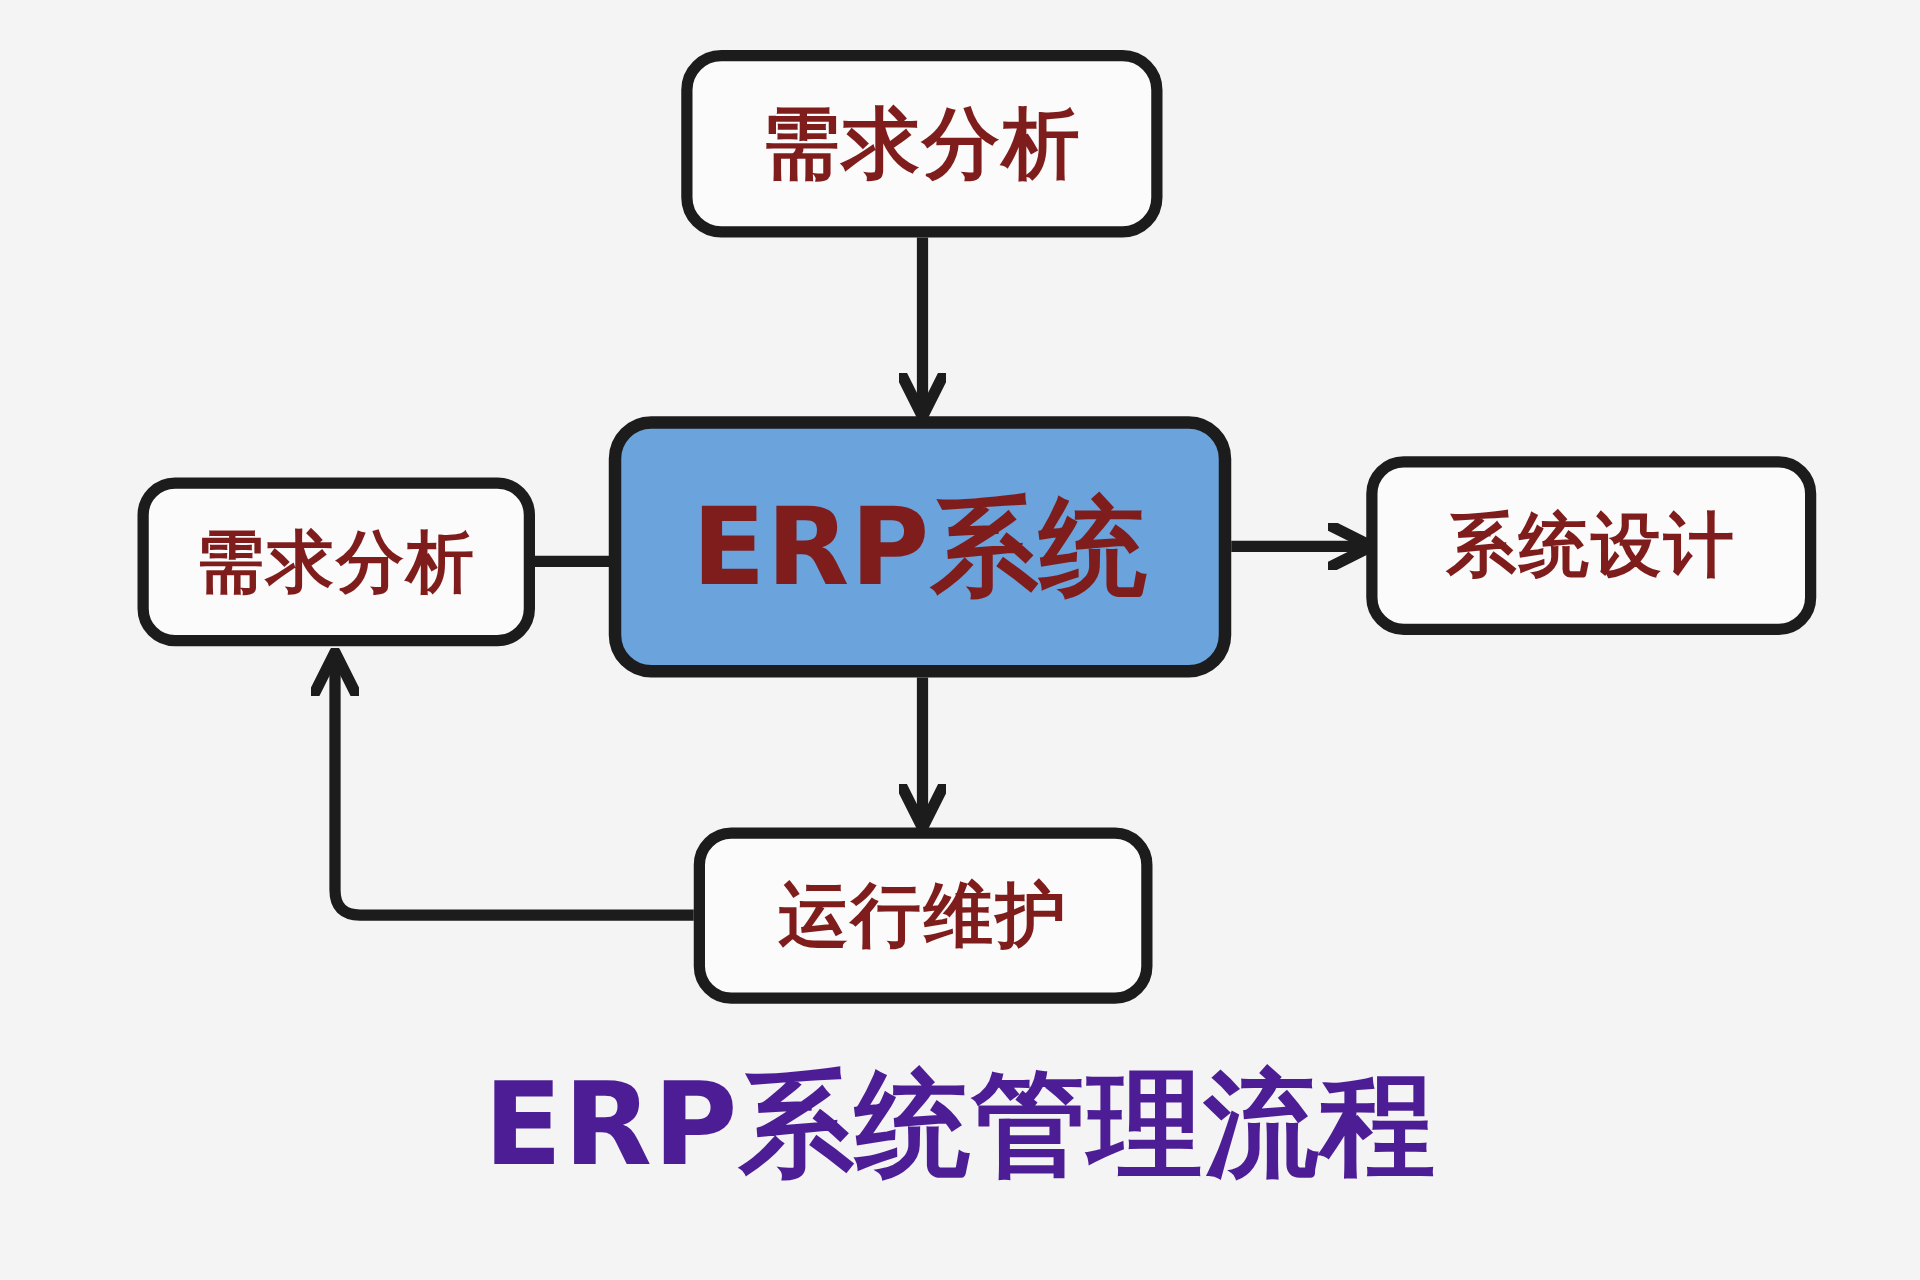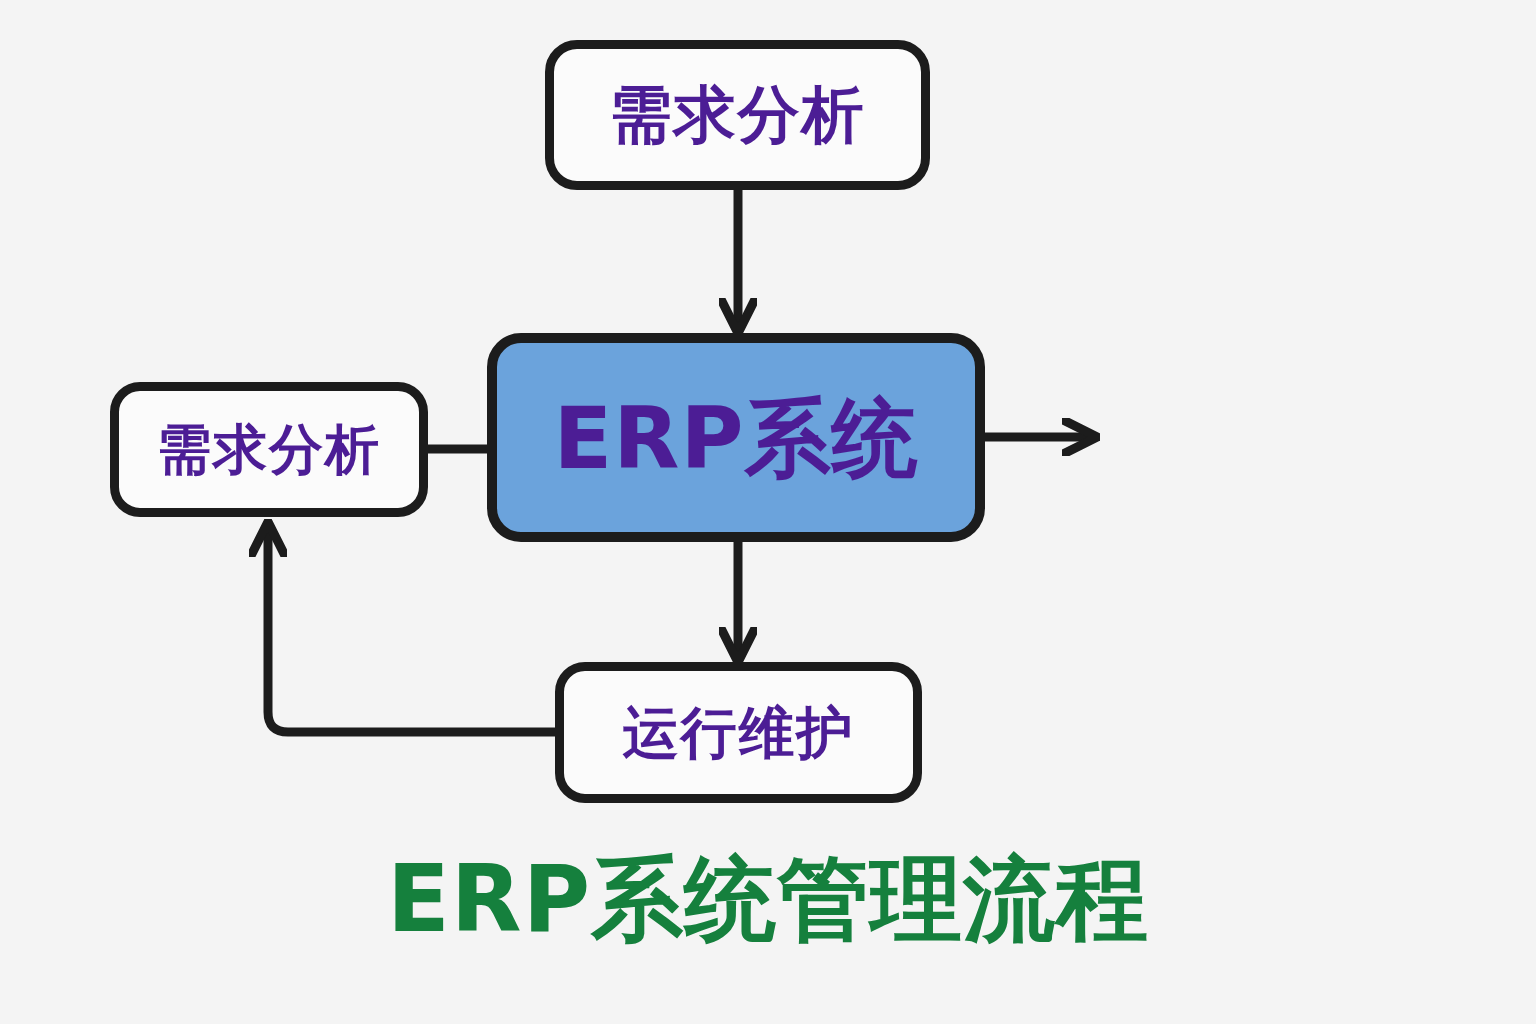--- a/index.html
+++ b/index.html
@@ -34,21 +34,21 @@
     background: #fbfbfb;
     border: 9px solid #1c1c1c;
     border-radius: 30px;
     display: flex;
     align-items: center;
     justify-content: center;
     z-index: 2;
   }
   .node .label {
     font-weight: 700;
-    color: #4c1d95;
+    color: #7f1d1d;
     letter-spacing: 2px;
     line-height: 1;
     white-space: nowrap;
   }
   #node-requirement {
     left: 545px;
     top: 40px;
     width: 385px;
     height: 150px;
     border-radius: 32px;
@@ -94,21 +94,21 @@
   #node-dev .label { font-size: 56px; }
 
   #diagram-title {
     position: absolute;
     left: 0;
     top: 845px;
     width: 1536px;
     text-align: center;
     font-size: 92px;
     font-weight: 700;
-    color: #15803d;
+    color: #4c1d95;
     letter-spacing: 1px;
     line-height: 1.2;
     z-index: 2;
   }
 </style>
 </head>
 <body>
 
 <div id="canvas">
 
@@ -135,20 +135,23 @@
   </div>
 
   <div class="node" id="node-erp">
     <span class="label">ERP系统</span>
   </div>
 
   <div class="node" id="node-ops">
     <span class="label">需求分析</span>
   </div>
 
+  <div class="node" id="node-design">
+    <span class="label">系统设计</span>
+  </div>
 
   <div class="node" id="node-dev">
     <span class="label">运行维护</span>
   </div>
 
   <div id="diagram-title">ERP系统管理流程</div>
 
 </div>
 
 </body></html>

